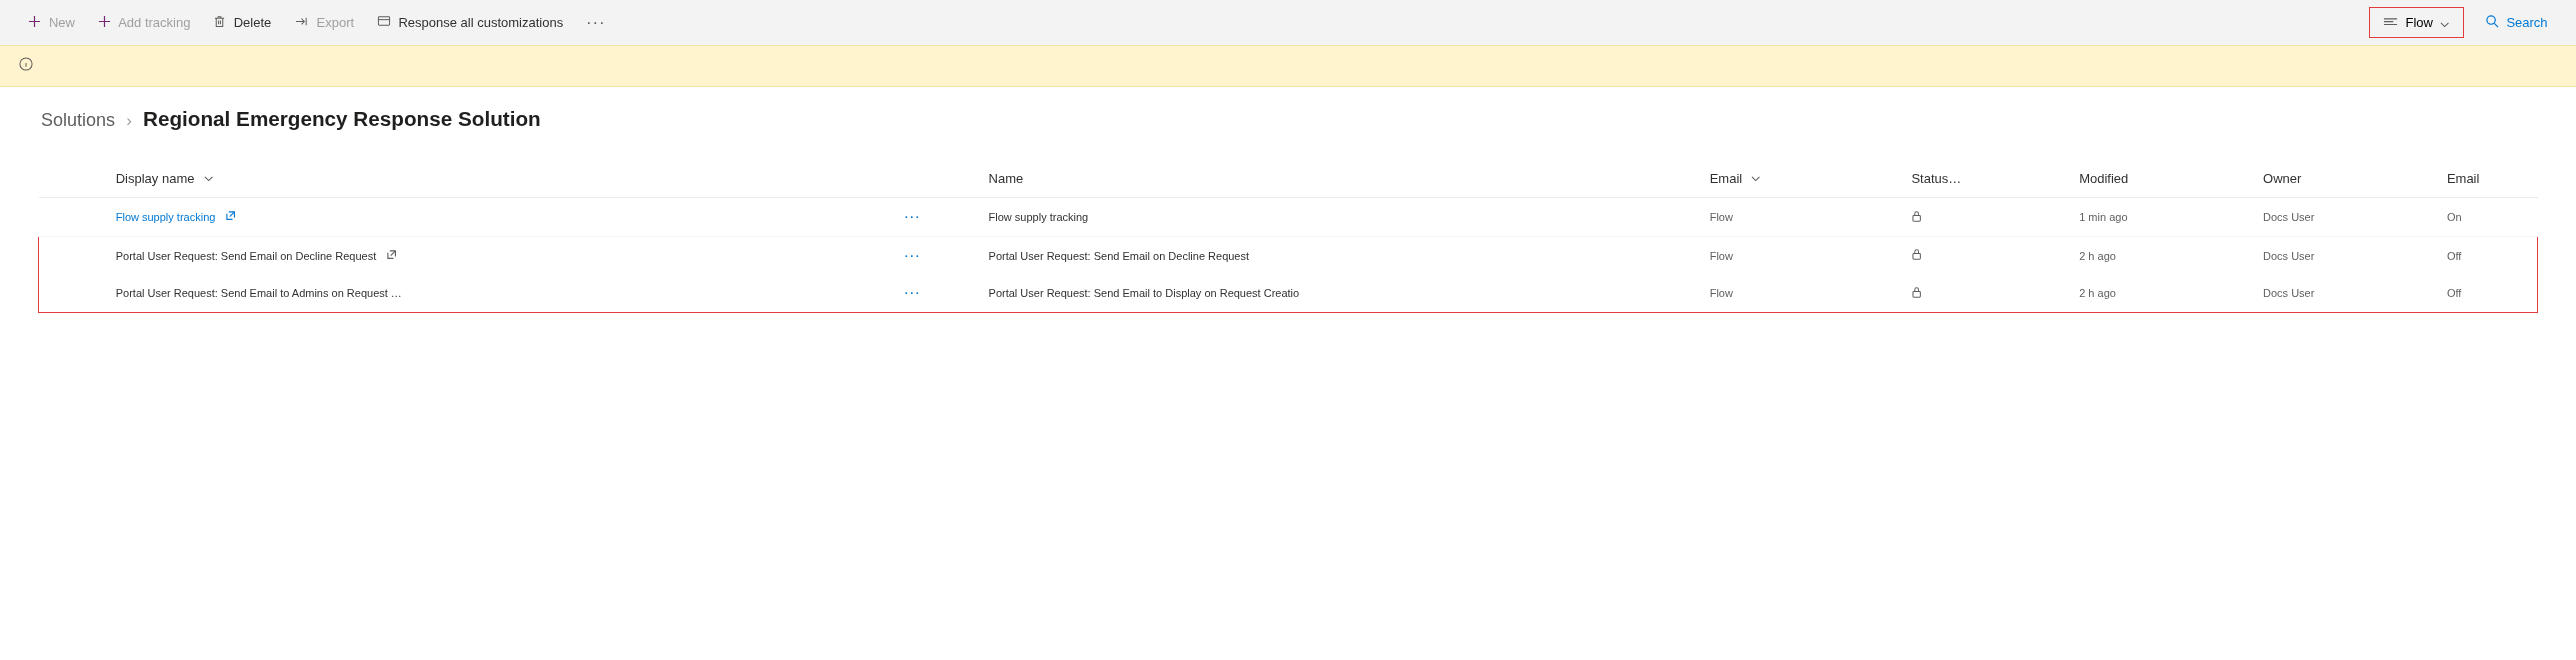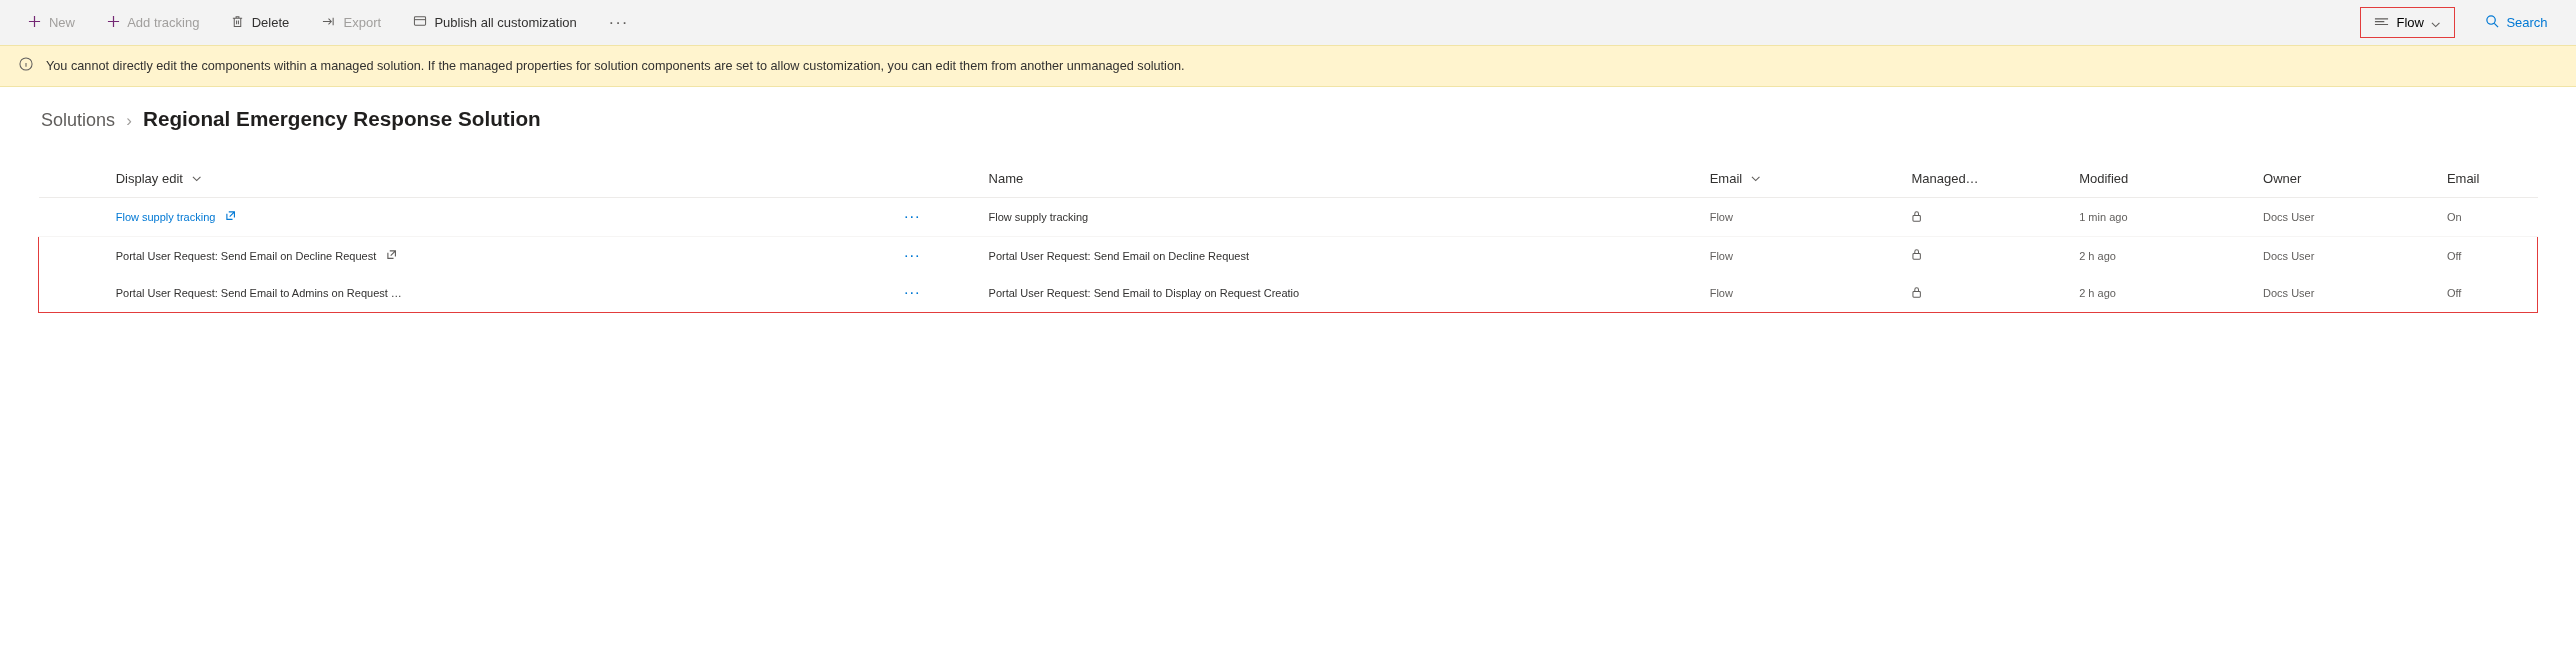--- a/index.html
+++ b/index.html
@@ -8,21 +8,21 @@
       font-size: 13px;
       color: #323130;
       background: #fff;
     }
     .toolbar {
       display: flex;
       align-items: center;
       padding: 0 19px;
       height: 45px;
       background: #f3f3f3;
-      gap: 13px;
+      gap: 4px;
       justify-content: space-between;
     }
     .toolbar-btn {
       display: inline-flex;
       align-items: center;
       gap: 7.5px;
       padding: 5.6px 9.4px;
       cursor: pointer;
       font-size: 13px;
       border: none;
@@ -160,21 +160,21 @@
     <span class="label">Export</span>
   </button>
 
   <button class="toolbar-btn">
     <span class="icon-svg icon-gray">
       <svg width="14" height="13" viewBox="0 0 15 14" fill="none" stroke="currentColor" stroke-width="1.1">
         <rect x="1.5" y="2" width="12" height="9" rx="1"></rect>
           <path d="M1.5 5h12"></path>
       </svg>
     </span>
-    <span class="label">Publish all customization</span>
+    <span class="label">Response all customizations</span>
   </button>
 
   <span class="more-dots">···</span>
 
   <span class="spacer"></span>
 
   <span class="flow-btn-box">
     <button class="flow-btn">
       <span class="icon-svg icon-gray">
         <svg width="15" height="11.3" viewBox="0 0 16 12" fill="none" stroke="currentColor" stroke-width="1.2">
@@ -201,21 +201,20 @@
   </span>
 </div>
 
 <div class="banner">
   <span class="info-icon">
     <svg width="14" height="14" viewBox="0 0 15 15" fill="none" stroke="currentColor" stroke-width="1.1">
       <circle cx="7.5" cy="7.5" r="6.5"></circle>
         <path d="M7.5 4.2v.01M7.5 6.5v4"></path>
     </svg>
   </span>
-  <span>You cannot directly edit the components within a managed solution. If the managed properties for solution components are set to allow customization, you can edit them from another unmanaged solution.</span>
 </div>
 
 <div class="breadcrumb-area">
   <span class="crumb-root">Solutions</span>
   <span class="chev">›</span>
   <span class="crumb-current">Regional Emergency Response Solution</span>
 </div>
 
 <div class="table-wrap">
   <table>
@@ -227,40 +226,40 @@
       <col class="c-type">
         <col class="c-man">
         <col class="c-mod">
         <col class="c-own">
         <col class="c-stat">
     </colgroup>
     <thead>
       <tr>
         <th></th>
         <th>
-          <span>Display edit</span>
+          <span>Display name</span>
           <span class="sort-chev">
             <svg width="9.4" height="9.4" viewBox="0 0 10 10">
                 <path d="M1 3l4 4 4-4" fill="none" stroke="currentColor" stroke-width="1.2"></path>
               </svg>
           </span>
         </th>
         <th></th>
         <th>
           <span>Name</span>
         </th>
         <th>
           <span>Email</span>
           <span class="sort-chev">
             <svg width="9.4" height="9.4" viewBox="0 0 10 10">
                 <path d="M1 3l4 4 4-4" fill="none" stroke="currentColor" stroke-width="1.2"></path>
               </svg>
           </span>
         </th>
-        <th><span>Managed…</span></th>
+        <th><span>Status…</span></th>
         <th><span>Modified</span></th>
         <th><span>Owner</span></th>
         <th><span>Email</span></th>
       </tr>
     </thead>
     <tbody id="tbody">
         <tr>
           <td class="" style=";border-right:none"></td>
           <td class="" style=";border-left:none;border-right:none"><span class="dispname">
               <a href="#">Flow supply tracking</a> 

